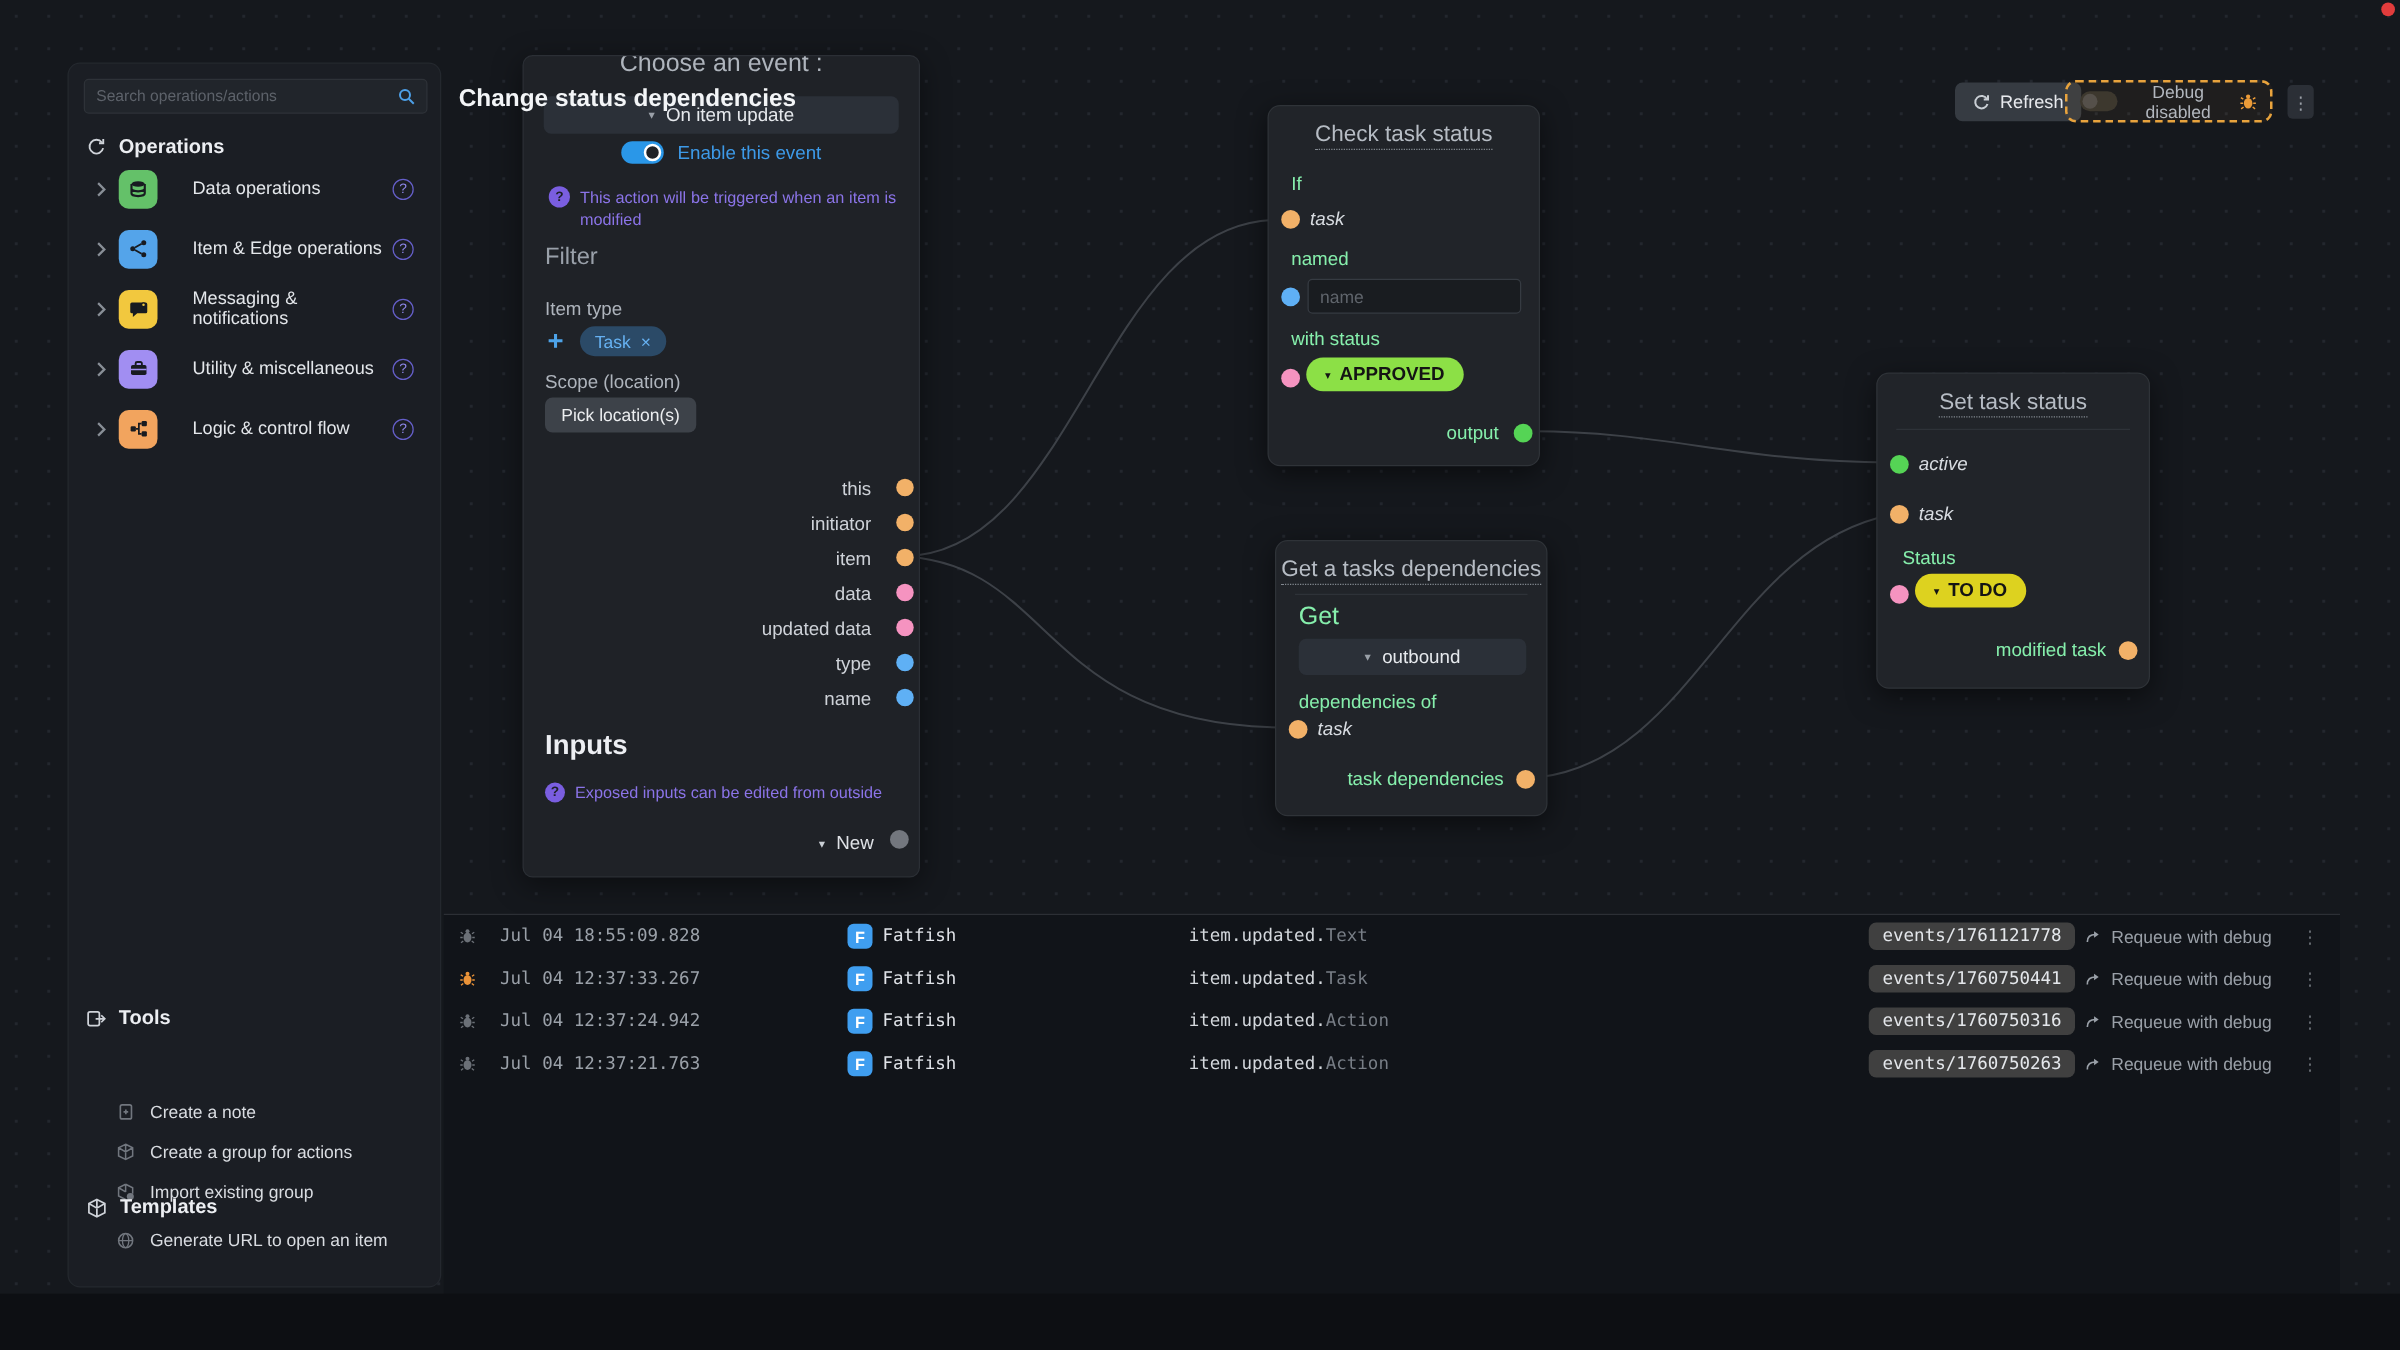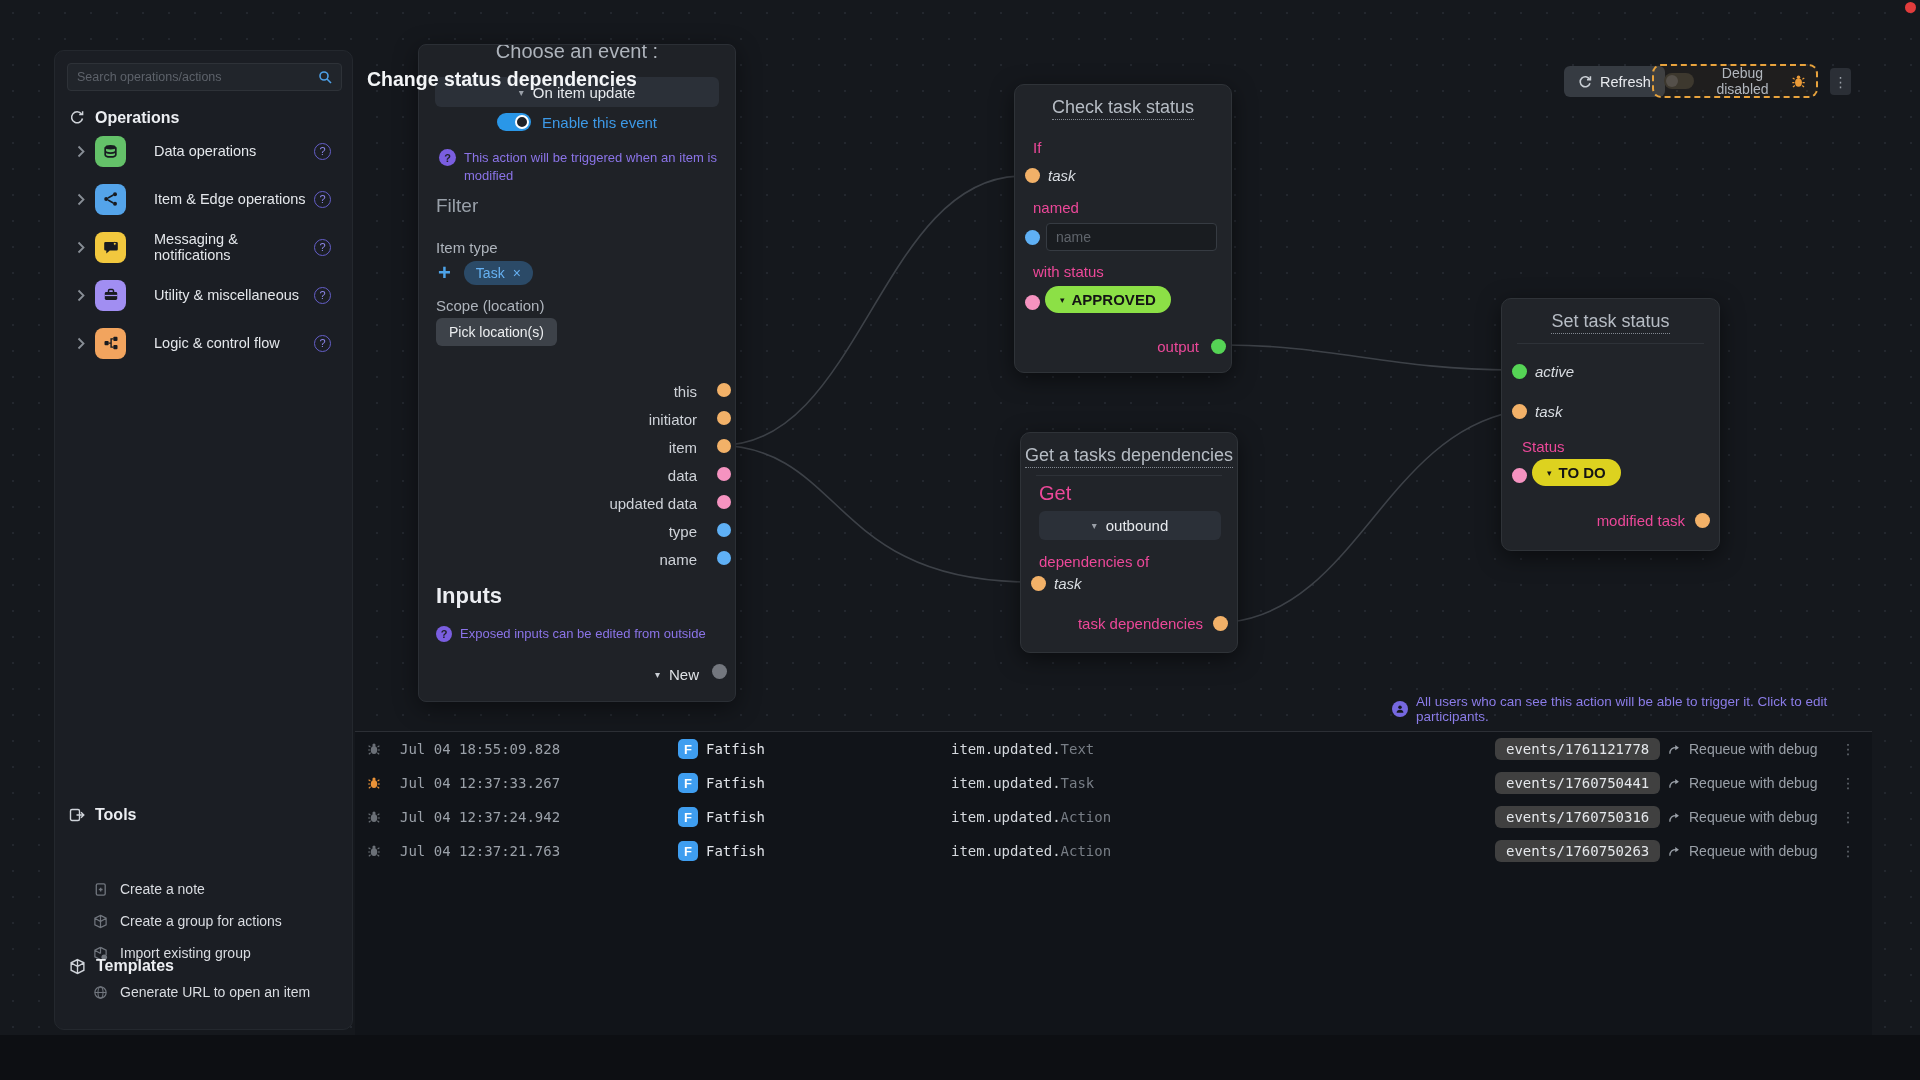--- a/index.html
+++ b/index.html
@@ -14,21 +14,21 @@
 
   
   .port { position:absolute; width:15px; height:15px; border-radius:50%; }
   .pill { display:inline-flex; align-items:center; gap:7px; border-radius:16px; padding:5px 15px;
           color:#141414; font-weight:bold; font-size:15px; cursor:pointer; }
   .pill .chev { font-size:9px; font-weight:normal; }
   .node { position:absolute; background:#212429; border:1px solid #2f3338; border-radius:10px;
           box-shadow:0 6px 22px rgba(0,0,0,.5); }
   .node-title { position:absolute; width:100%; text-align:center; font-size:18px; color:#b6bcc4; }
   .node-title span { border-bottom:1px dotted #828890; padding-bottom:2px; }
-  .nlabel { position:absolute; font-size:15px; color:#ec4899; }
+  .nlabel { position:absolute; font-size:15px; color:#86efac; }
   .plabel { font-style:italic; color:#d8dce1; font-size:15px; }
   .divider { position:absolute; left:15px; right:15px; border-top:1px solid #2e3238; }
   .select { position:absolute; background:#2b3038; border-radius:6px; display:flex; align-items:center;
             justify-content:center; gap:9px; color:#e6e9ed; font-size:15px; cursor:pointer; }
   .select .chev { color:#9aa0a8; font-size:10px; }
   .qmark { display:inline-flex; width:17px; height:17px; border-radius:50%; background:#7a5ee0;
            color:#1d2026; font-weight:bold; font-size:11px; align-items:center; justify-content:center; flex:none; }
   .helptext { color:#8b74e8; font-size:13px; line-height:1.35; }
 
   
@@ -272,29 +272,20 @@
     <span id="debug-bug">
       <svg width="15" height="15" viewBox="0 0 14 14">
           <ellipse cx="7" cy="8" rx="3.2" ry="3.9" fill="currentColor"></ellipse>
           <circle cx="7" cy="3" r="1.6" fill="currentColor"></circle>
           <path d="M3.4 5 1.6 3.8 M3.2 8H1.2 M3.6 10.8 1.8 12.2 M10.6 5l1.8-1.2 M10.8 8h2 M10.4 10.8l1.8 1.4" stroke="currentColor" stroke-width="1.1" fill="none"></path>
         </svg>
     </span>
   </div>
   <div id="menu-btn">⋮</div>
 
-  <div id="participants">
-    <span class="picon">
-      <svg width="10" height="10" viewBox="0 0 14 14">
-          <circle cx="7" cy="4.6" r="2.5" fill="currentColor"></circle>
-          <path d="M2.2 12.4c0-2.8 2.1-4.3 4.8-4.3s4.8 1.5 4.8 4.3z" fill="currentColor"></path>
-        </svg>
-    </span>
-    <span>All users who can see this action will be able to trigger it. Click to edit participants.</span>
-  </div>
 
   <div id="history">
 
     <div class="h-row">
       <span class="cell c-bug">
           <svg width="14" height="14" viewBox="0 0 14 14">
             <ellipse cx="7" cy="8" rx="3.2" ry="3.9" fill="currentColor"></ellipse>
             <circle cx="7" cy="3" r="1.6" fill="currentColor"></circle>
             <path d="M3.4 5 1.6 3.8 M3.2 8H1.2 M3.6 10.8 1.8 12.2 M10.6 5l1.8-1.2 M10.8 8h2 M10.4 10.8l1.8 1.4" stroke="currentColor" stroke-width="1.1" fill="none"></path>
           </svg>

